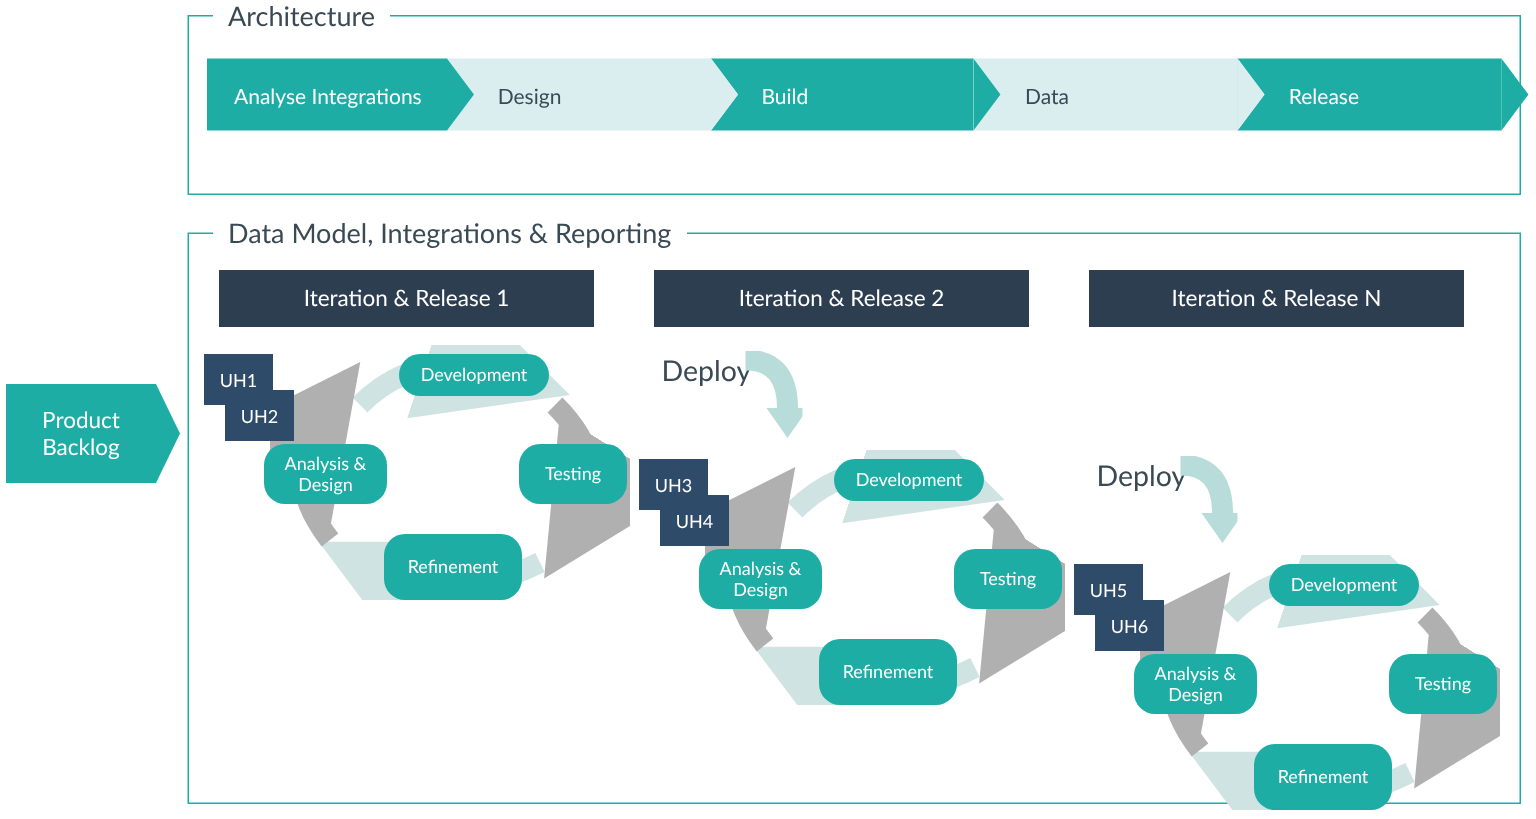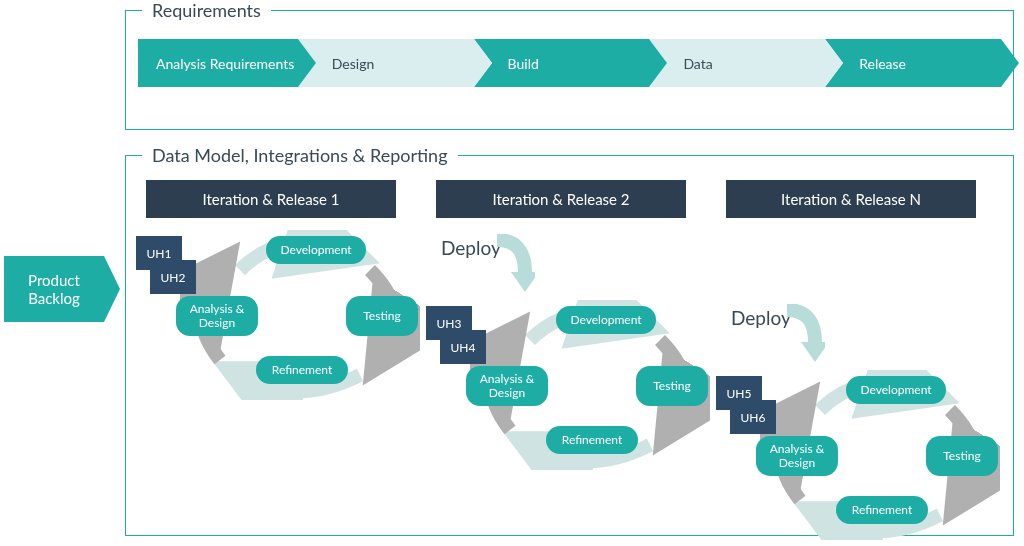--- a/index.html
+++ b/index.html
@@ -50,42 +50,42 @@
   .c3{left:590px;top:210px}
 
   
   .uh{position:absolute;background:var(--steel);color:#fff;font-size:12px;width:46px;height:34px;display:flex;align-items:center;justify-content:center}
   .uh.a{left:0;top:10px}
   .uh.b{left:14px;top:34px}
 
   .stage{position:absolute;background:var(--teal);color:#fff;font-size:12px;display:flex;align-items:center;justify-content:center;border-radius:14px;padding:4px 8px;text-align:center;line-height:1.15}
   .dev{left:130px;top:10px;width:100px;height:28px}
   .test{left:210px;top:70px;width:72px;height:40px}
-  .refine{left:120px;top:130px;width:92px;height:28px}
+  .refine{left:120px;top:130px;width:92px;height:44px}
   .ad{left:40px;top:70px;width:82px;height:40px}
 
   
   .deploy-lbl{position:absolute;font-size:19px;color:var(--txt);font-weight:400}
   .deploy-arrow{position:absolute;width:44px;height:60px}
 
   
   .ring{position:absolute;left:44px;top:4px;width:240px;height:170px}
 
   
   .top-panel{left:125px;right:10px;top:10px;height:120px}
 
 </style>
 </head>
 <body>
 
 <div class="panel top-panel">
-  <div class="panel-label">Requirements</div>
+  <div class="panel-label">Architecture</div>
   <div class="chevrons">
     <div class="chev main">
-        <span>Analysis Requirements</span>
+        <span>Analyse Integrations</span>
       </div>
     <div class="chev alt">
         <span>Design</span>
       </div>
     <div class="chev main">
         <span>Build</span>
       </div>
     <div class="chev alt">
         <span>Data</span>
       </div>

